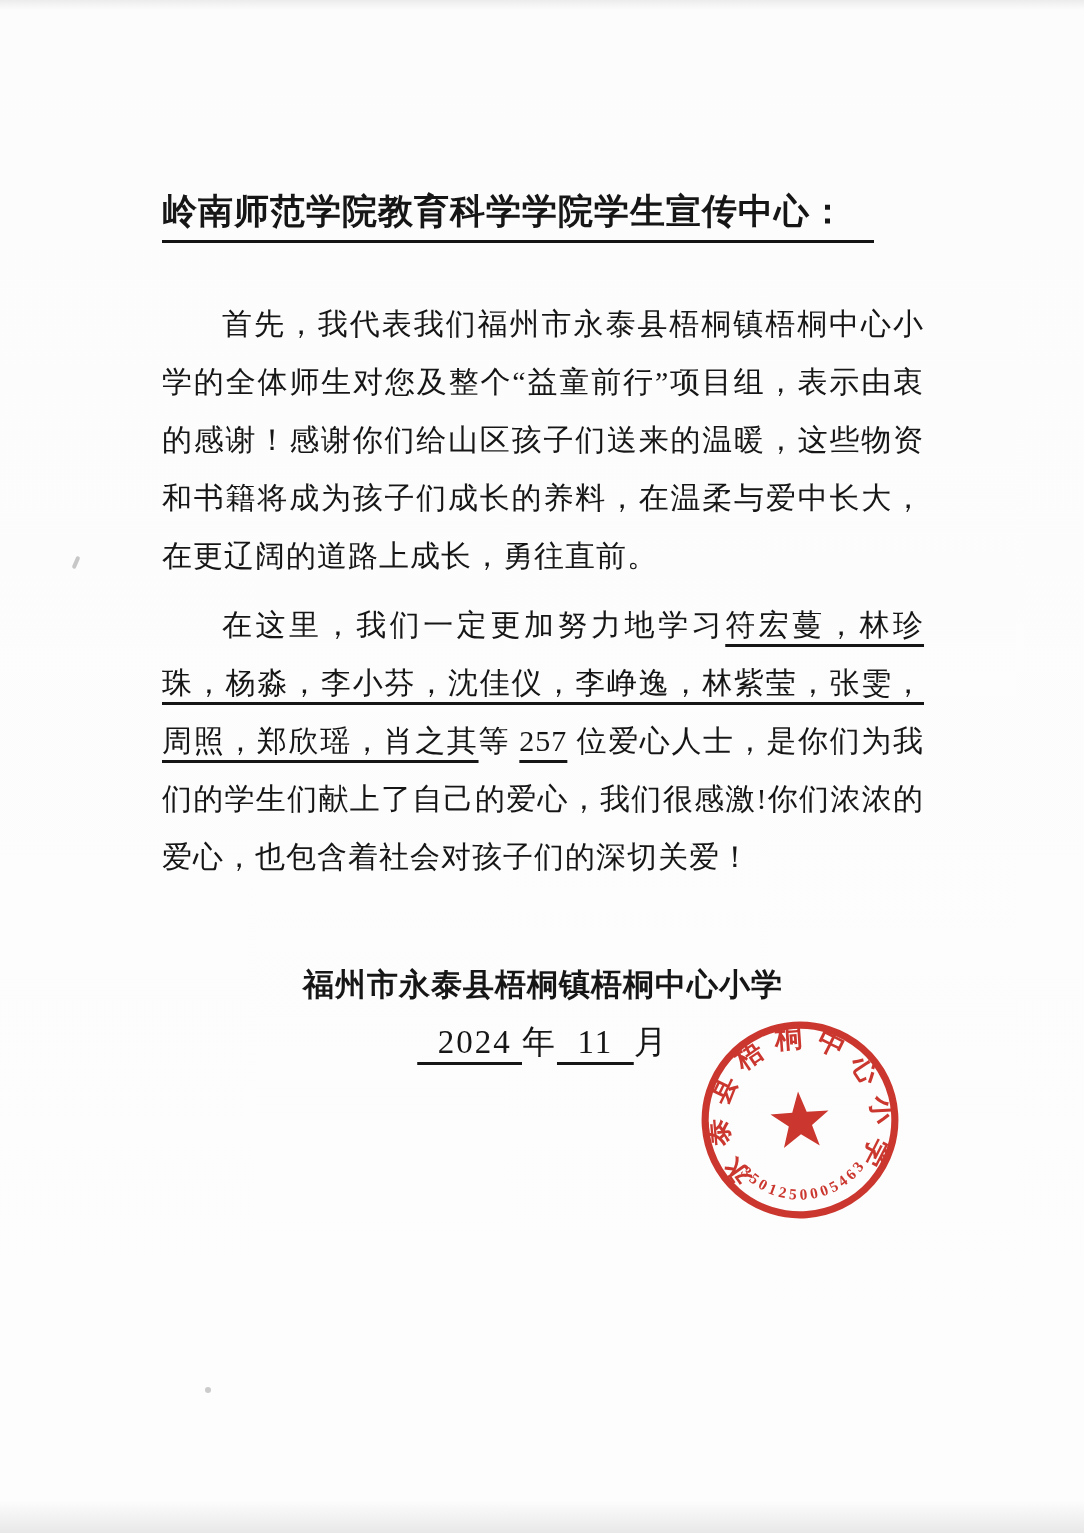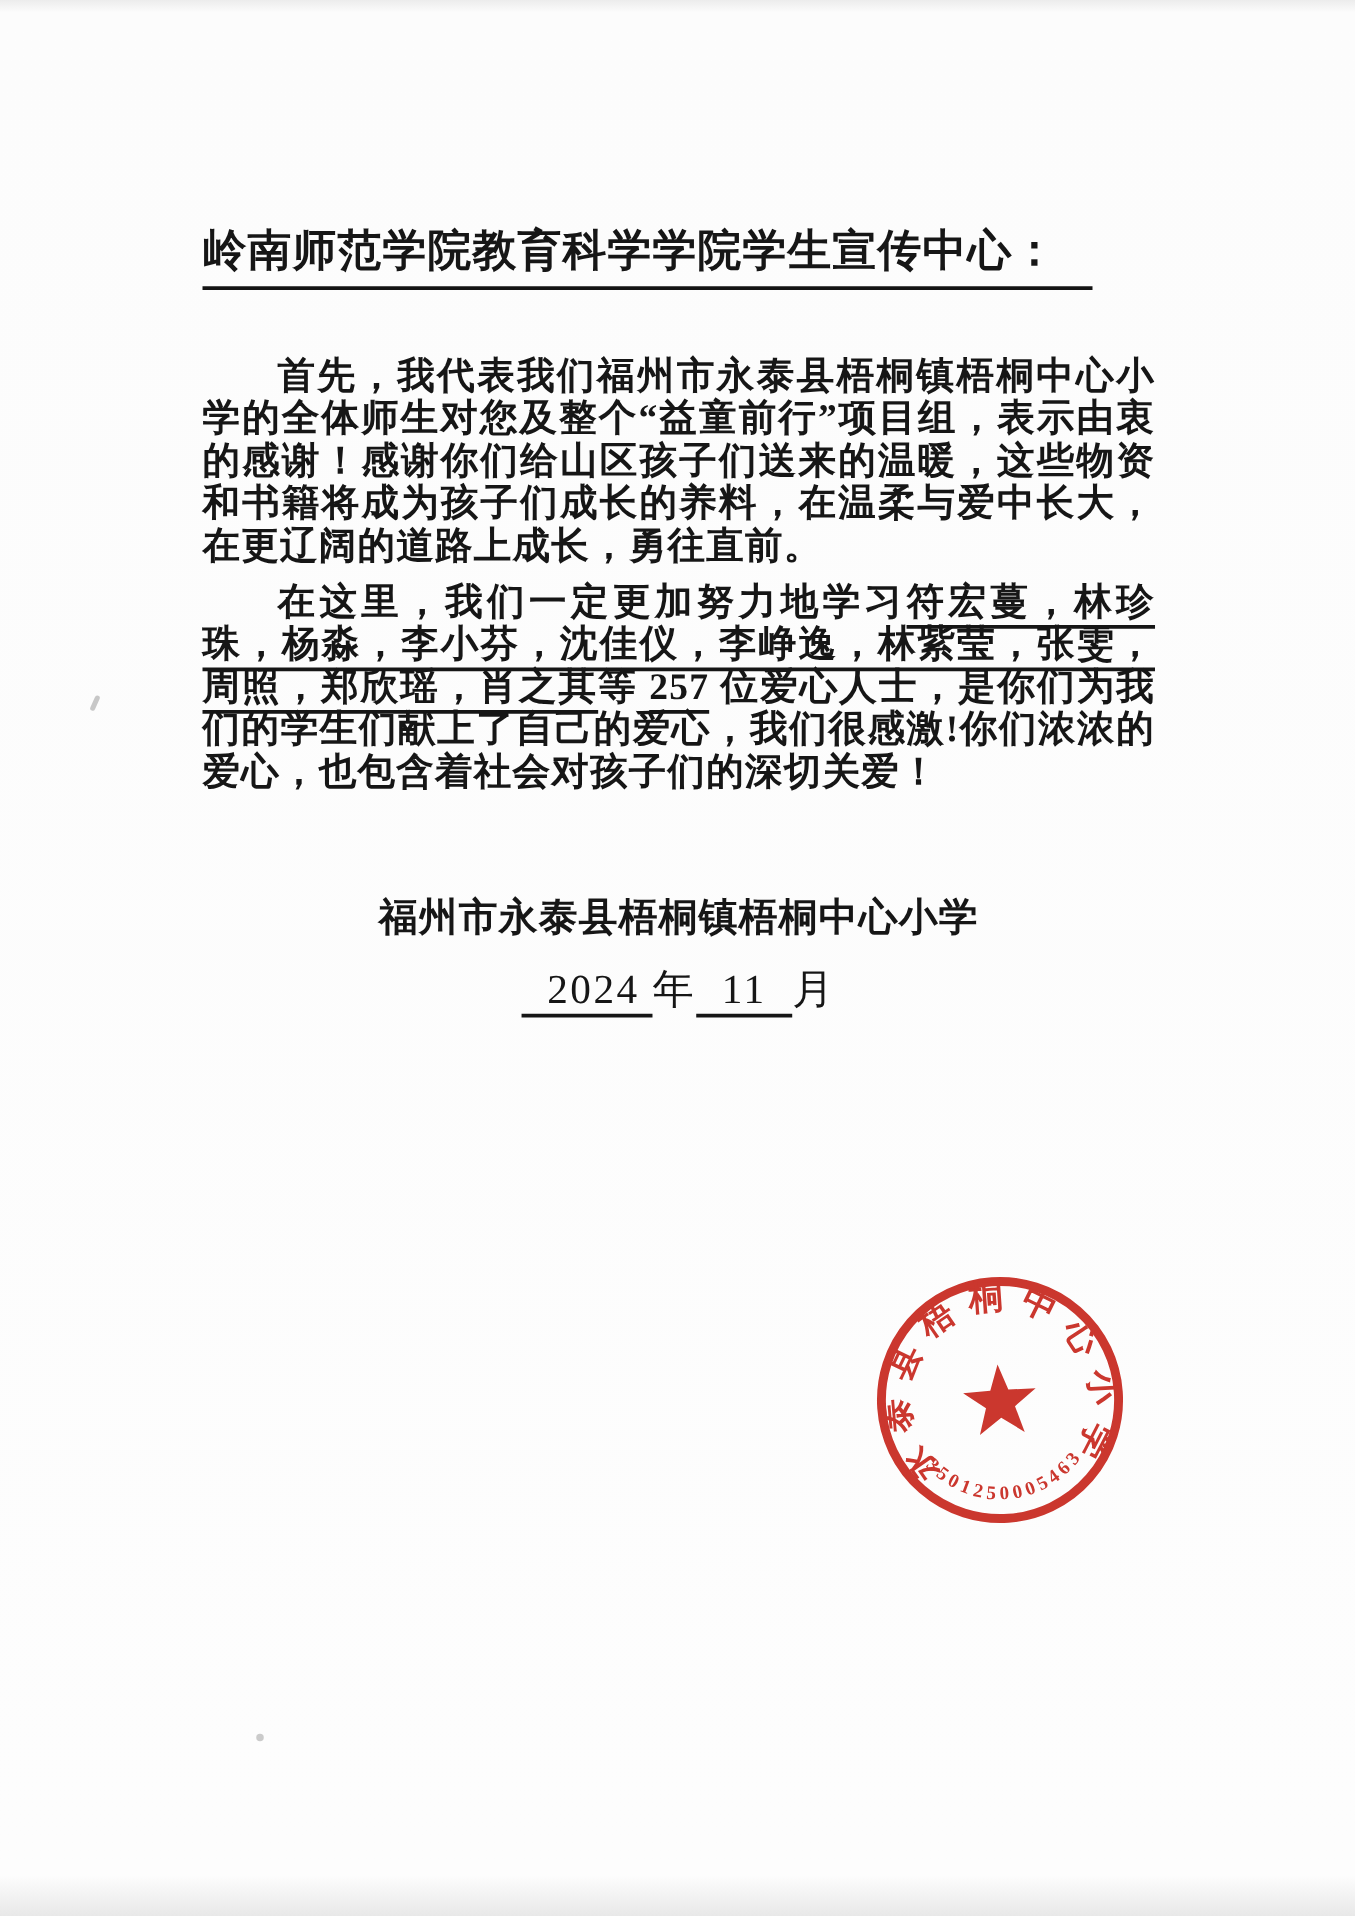--- a/index.html
+++ b/index.html
@@ -11,34 +11,34 @@
     color:#161616;
     overflow:hidden;
   }
   .title{
     position:absolute;top:62px;left:0;width:100%;
     text-align:center;
     font-size:64px;font-weight:700;letter-spacing:10px;
     color:#0d0d0d;
   }
   .content{
-    position:absolute;left:162px;top:177px;width:762px;
+    position:absolute;left:162px;top:188px;width:762px;
   }
   .salutation{
     display:inline-block;
     font-size:35px;font-weight:700;
     border-bottom:3px solid #141414;
     padding:0 28px 5px 0;
     letter-spacing:1px;
   }
   .body-text{margin-top:52px;}
   .body-text p{
     margin:0;
-    font-size:30px;font-weight:700;
-    line-height:34px;
+    font-size:30px;font-weight:400;
+    line-height:58px;
     text-align:justify;
     text-indent:2em;
     letter-spacing:1px;
   }
   .body-text p + p{margin-top:11px;}
   .seg-underline{
     text-decoration:underline;
     text-decoration-thickness:2.5px;
     text-underline-offset:9px;
   }

